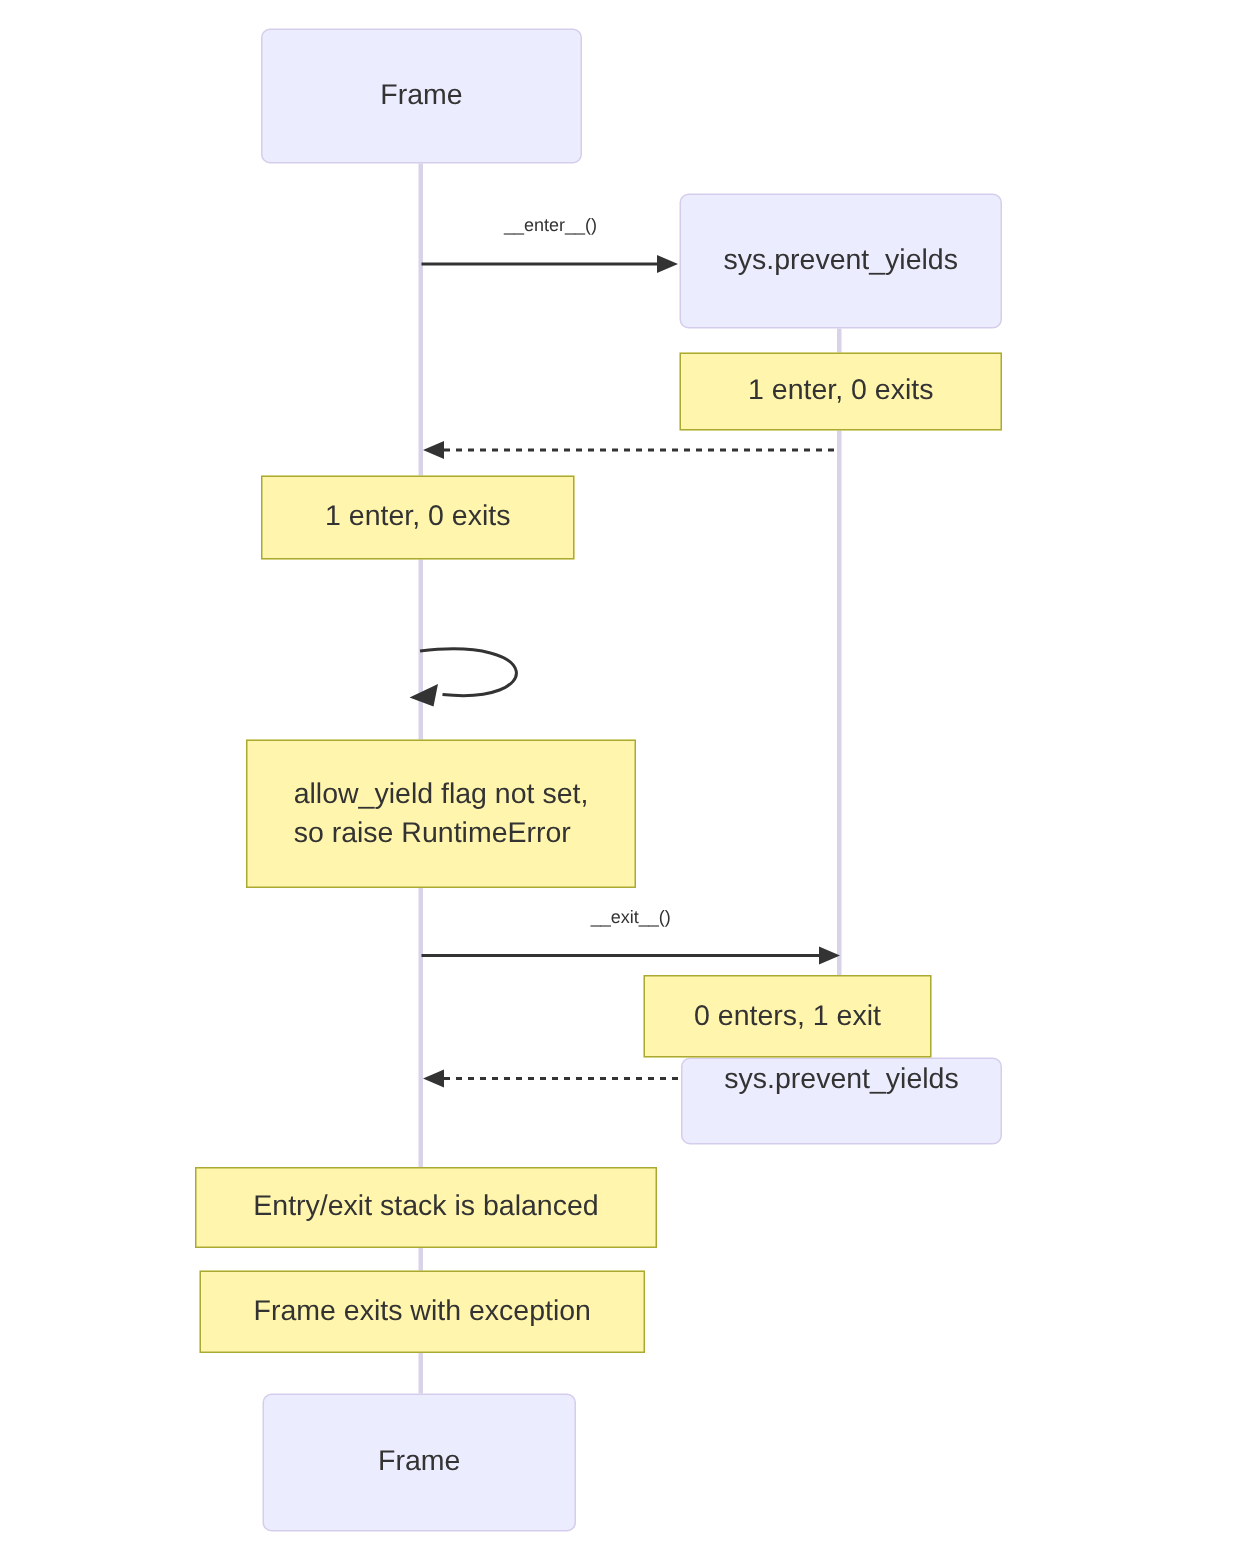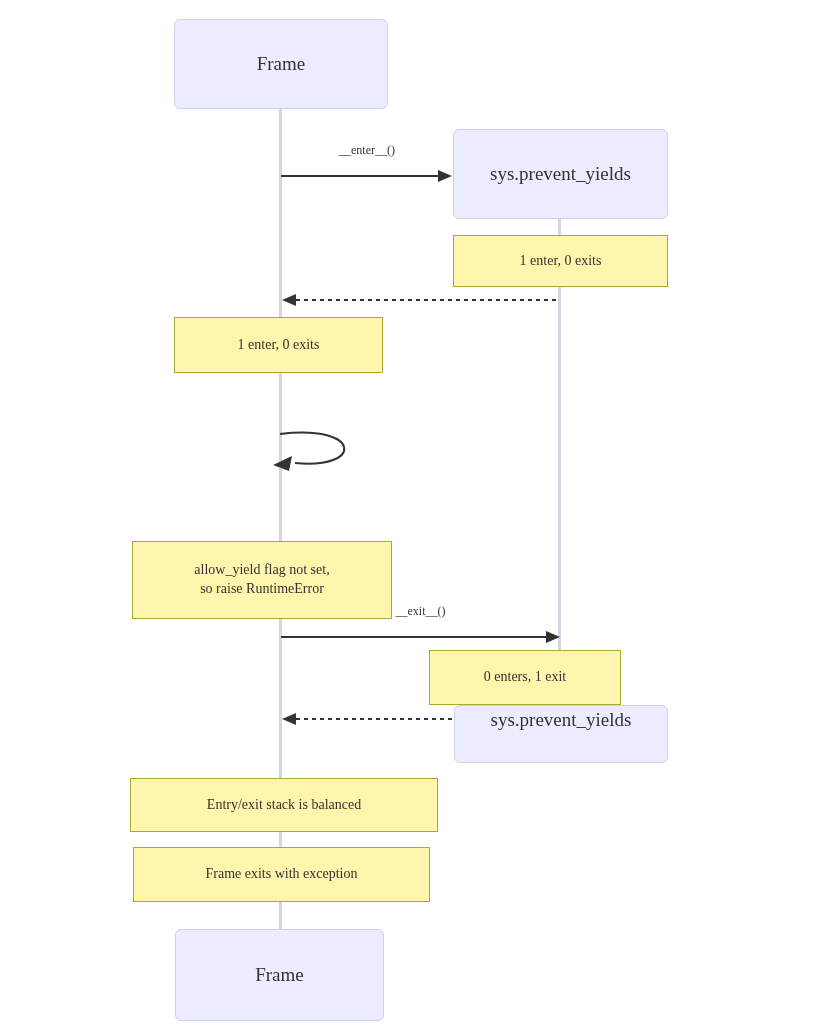--- a/index.html
+++ b/index.html
@@ -2,21 +2,21 @@
 <html style="--background: #ffffff; --actor-fill: #ECECFF; --actor-border: #d5cdeb; --note-fill: #fff5ad; --note-border: #aaaa33; --lifeline-color: #d9d3ea; --line-color: #333333; --text-color: #333333;"><head>
 <meta charset="utf-8">
 <style>
   * { box-sizing: border-box; margin: 0; padding: 0; }
   html, body { background: #ffffff; }
   .canvas {
     position: relative;
     width: 830px;
     height: 1035px;
     background: var(--background, #ffffff);
-    font-family: Liberation Serif, serif;
+    font-family: Liberation Sans, sans-serif;
     color: var(--text-color, #333333);
     overflow: hidden;
   }
   .lifeline {
     position: absolute;
     width: 3px;
     background: var(--lifeline-color, #d9d3ea);
     z-index: 1;
   }
   .actor {
@@ -34,22 +34,21 @@
     align-items: flex-start;
     padding-top: 3px;
   }
   .note {
     position: absolute;
     background: var(--note-fill, #fff5ad);
     border: 1px solid var(--note-border, #aaaa33);
     display: flex;
     align-items: center;
     justify-content: center;
-    font-size: 14px;
-    text-align: center;
+    font-size: 19px;
     white-space: pre-line;
     line-height: 1.35;
     z-index: 3;
   }
   .msg-line {
     position: absolute;
     height: 2px;
     background: var(--line-color, #333333);
     z-index: 4;
   }
@@ -122,21 +121,21 @@
   <div class="msg-line dashed" style="left:296px; top:299px; width:264px;"></div>
   <div class="arrowhead-left" style="left:282px; top:294px;"></div>
 
   <div class="note" style="left:174px; top:317px; width:209px; height:56px;">1 enter, 0 exits</div>
 
   <svg class="self-loop" style="left:273px; top:426px;" width="90" height="50" viewBox="0 0 90 50">
     <path d="M 7 8 C 90 -2, 90 44, 22 37"></path>
     <polygon points="0,39 19,30 16,45"></polygon>
   </svg>
 
-  <div class="note" style="left:132px; top:493px; width:260px; height:78px;margin-top:48px;">allow_yield flag not set,
+  <div class="note" style="left:164px; top:493px; width:260px; height:99px;">allow_yield flag not set,
 so raise RuntimeError</div>
 
   <div class="msg-label" style="left:281px; top:604px; width:279px;">__exit__()</div>
   <div class="msg-line" style="left:281px; top:636px; width:265px;"></div>
   <div class="arrowhead-right" style="left:546px; top:631px;"></div>
 
   <div class="note" style="left:429px; top:650px; width:192px; height:55px;">0 enters, 1 exit</div>
 
   <div class="msg-line dashed" style="left:296px; top:718px; width:157px;"></div>
   <div class="arrowhead-left" style="left:282px; top:713px;"></div>

